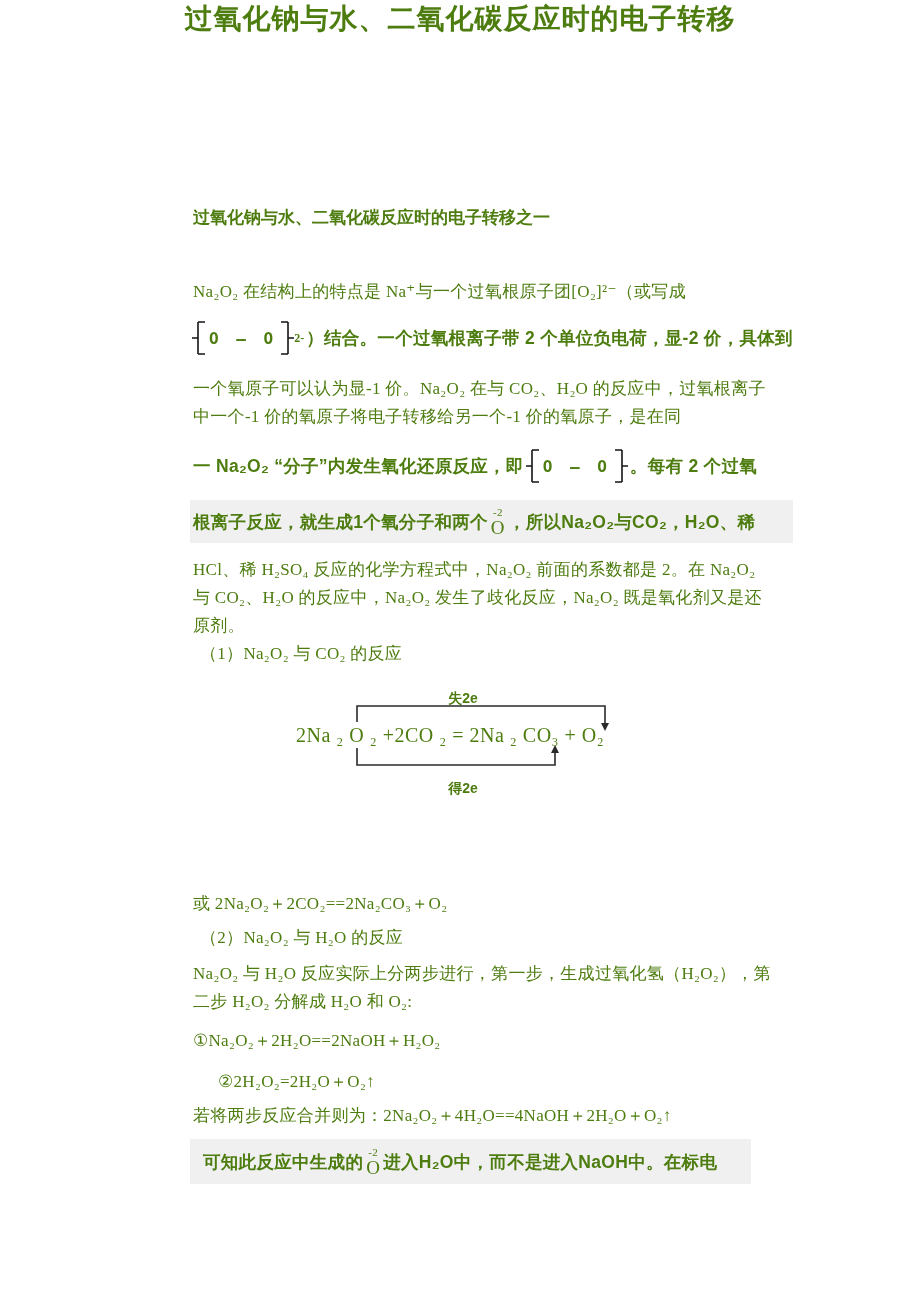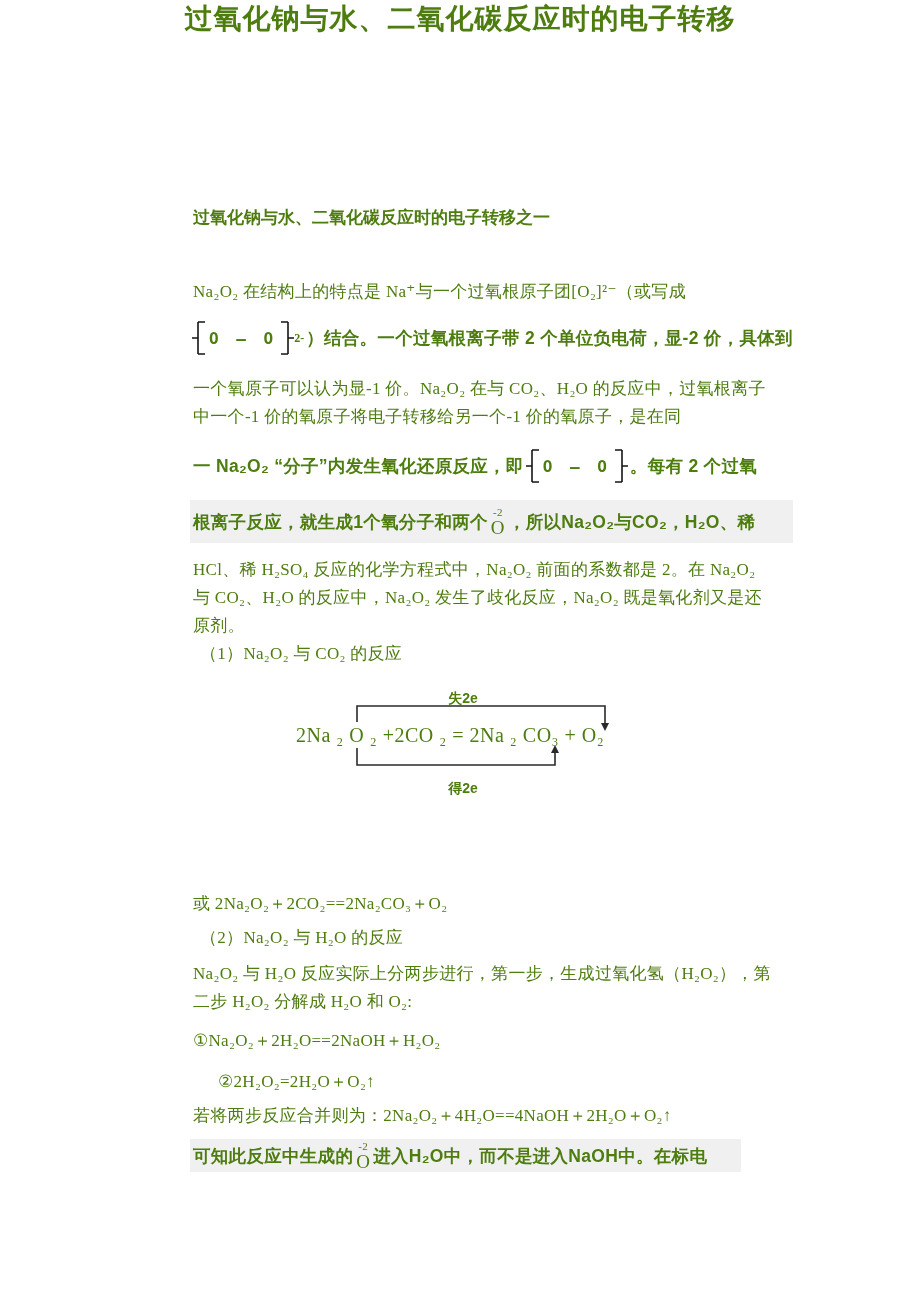--- a/index.html
+++ b/index.html
@@ -119,21 +119,21 @@
 
   <div class="abs body-line" style="left:200px; top:926px;">（2）Na₂O₂ 与 H₂O 的反应</div>
 
   <div class="abs body-line" style="left:193px; top:962px;">Na₂O₂ 与 H₂O 反应实际上分两步进行，第一步，生成过氧化氢（H₂O₂），第</div>
   <div class="abs body-line" style="left:193px; top:990px;">二步 H₂O₂ 分解成 H₂O 和 O₂:</div>
 
   <div class="abs body-line" style="left:193px; top:1029px;">①Na₂O₂＋2H₂O==2NaOH＋H₂O₂</div>
   <div class="abs body-line" style="left:193px; top:1070px;margin-left:25px;">②2H₂O₂=2H₂O＋O₂↑</div>
   <div class="abs body-line" style="left:193px; top:1104px;">若将两步反应合并则为：2Na₂O₂＋4H₂O==4NaOH＋2H₂O＋O₂↑</div>
 
-  <div class="abs gray-box hei-line" style="left:190px; top:1139px; width:548px; height:33px; padding-left:3px;">
+  <div class="abs gray-box hei-line" style="left:190px; top:1139px; width:548px; height:45px; padding-left:13px;">
     <span>可知此反应中生成的</span>
     <span class="ocharge">
       <span class="chg">-2</span>
       <span class="oo">O</span>
     </span>
     <span>进入H₂O中，而不是进入NaOH中。在标电</span>
   </div>
 
 </div>
 

